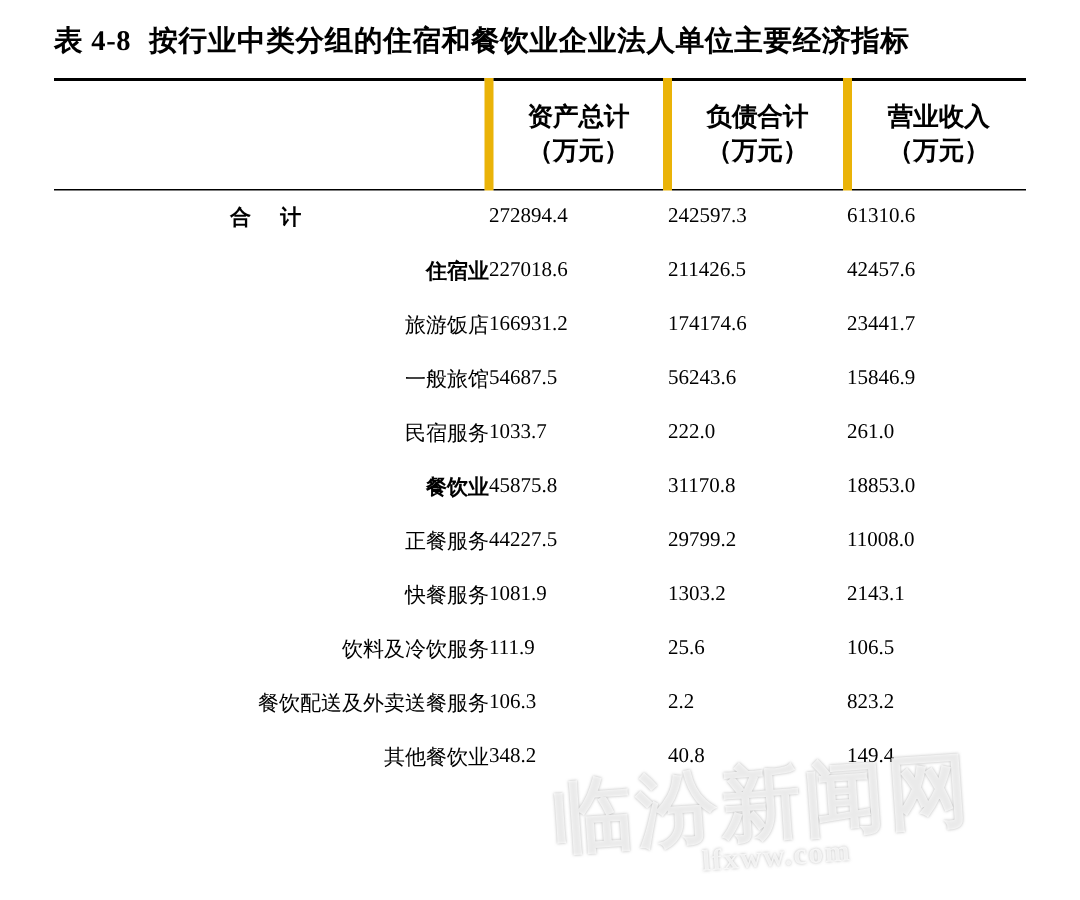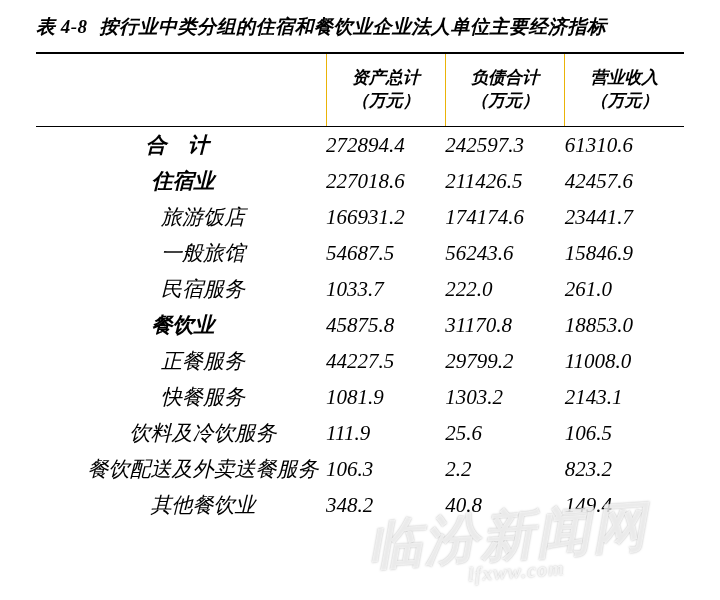--- a/index.html
+++ b/index.html
@@ -14,21 +14,20 @@
     color: #000000;
     overflow: hidden;
     position: relative;
   }
   .page {
     position: relative;
     width: 592px;
     height: 600px;
     box-sizing: border-box;
     padding: 0;
-    font-style: italic;
   }
   .title {
     font-family: "Liberation Serif", "DejaVu Serif", serif;
     font-size: 19px;
     font-weight: bold;
     padding: 14px 0 12px 36px;
     letter-spacing: 0.5px;
     white-space: nowrap;
   }
   .title .tnum {
@@ -50,34 +49,34 @@
   .rule-top td {
     border-top: 2px solid #000;
   }
   .hdr td {
     height: 72px;
     text-align: center;
     font-size: 17px;
     font-weight: bold;
     line-height: 1.35;
     border-bottom: 1px solid #000;
-    border-left: 1px solid #eab308;
+    border-left: 6px solid #eab308;
   }
   .hdr td.blank {
     border-left: none;
   }
   .hdr .hl1 { display: block; }
   .hdr .hl2 { display: block; }
 
   tr.data td {
     height: 36px;
-    font-size: 21px;
+    font-size: 14px;
   }
   tr.data td.label {
-    text-align: center;
+    text-align: right;
     padding-left: 4px;
     white-space: nowrap;
   }
   tr.data td.val {
     text-align: left;
     padding-right: 10px;
     white-space: nowrap;
   }
   .lvl-total {
     text-align: center !important;

